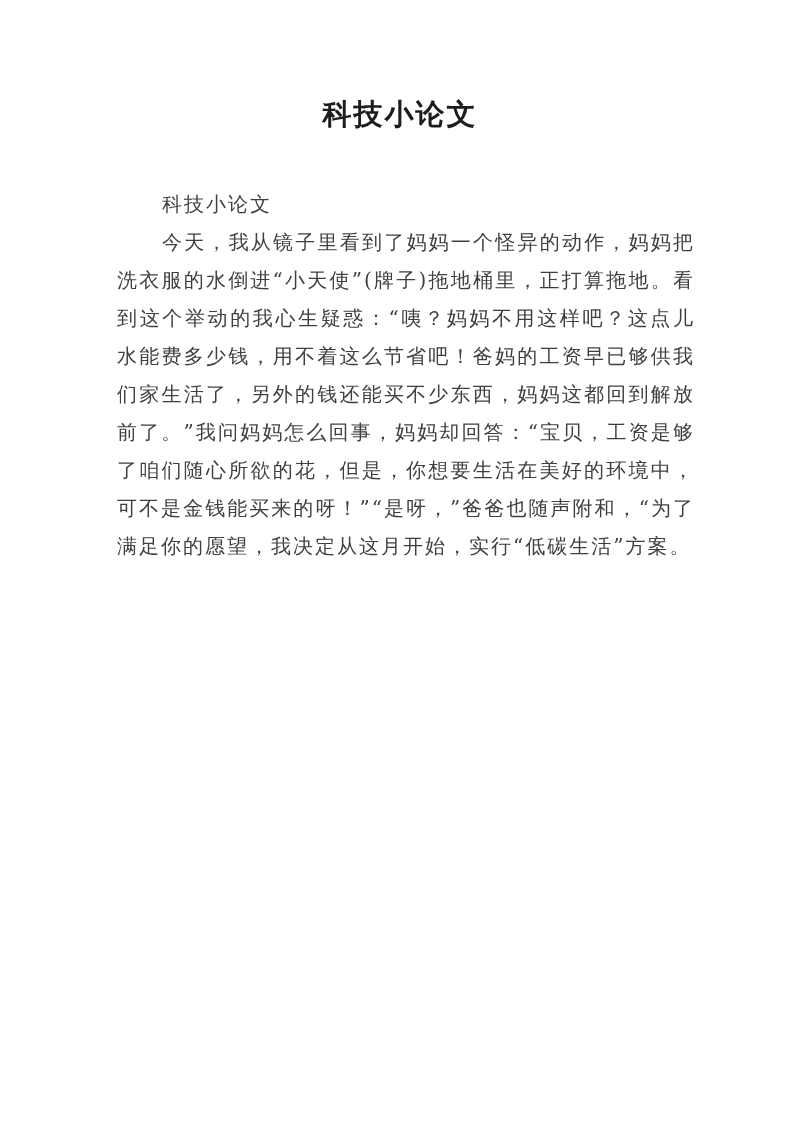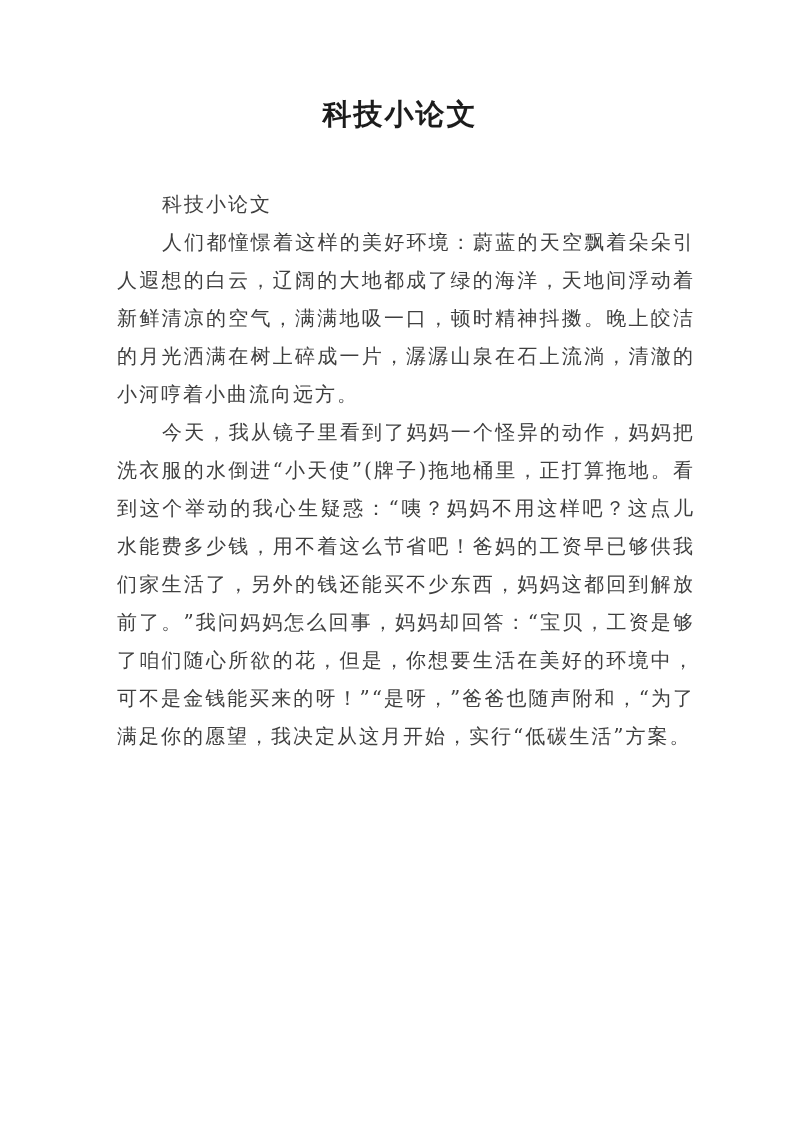--- a/index.html
+++ b/index.html
@@ -43,16 +43,15 @@
   }
 </style>
 </head>
 <body>
 
 <div class="page">
   <h1 class="doc-title">科技小论文</h1>
 
   <div class="doc-body">
     <p>科技小论文</p>
-    <p>人们都憧憬着这样的美好环境：蔚蓝的天空飘着朵朵引人遐想的白云，辽阔的大地都成了绿的海洋，天地间浮动着新鲜清凉的空气，满满地吸一口，顿时精神抖擞。晚上皎洁的月光洒满在树上碎成一片，潺潺山泉在石上流淌，清澈的小河哼着小曲流向远方。</p>
     <p>今天，我从镜子里看到了妈妈一个怪异的动作，妈妈把洗衣服的水倒进“小天使”(牌子)拖地桶里，正打算拖地。看到这个举动的我心生疑惑：“咦？妈妈不用这样吧？这点儿水能费多少钱，用不着这么节省吧！爸妈的工资早已够供我们家生活了，另外的钱还能买不少东西，妈妈这都回到解放前了。”我问妈妈怎么回事，妈妈却回答：“宝贝，工资是够了咱们随心所欲的花，但是，你想要生活在美好的环境中，可不是金钱能买来的呀！”“是呀，”爸爸也随声附和，“为了满足你的愿望，我决定从这月开始，实行“低碳生活”方案。</p>
   </div>
 </div>
 
 </body></html>

